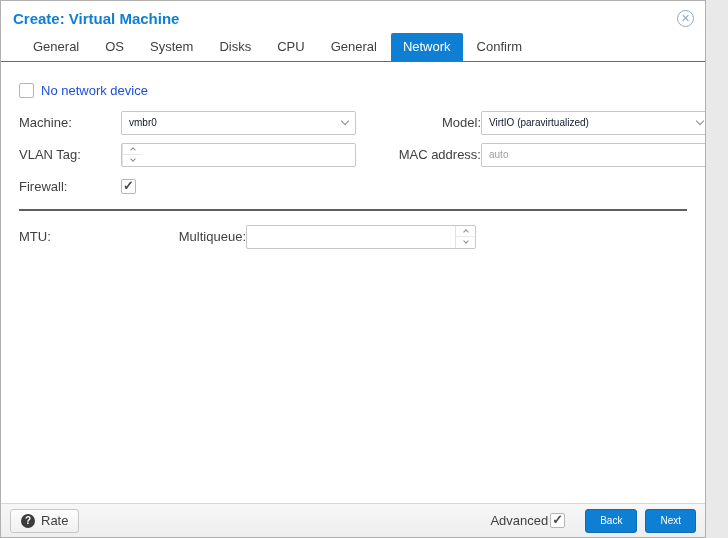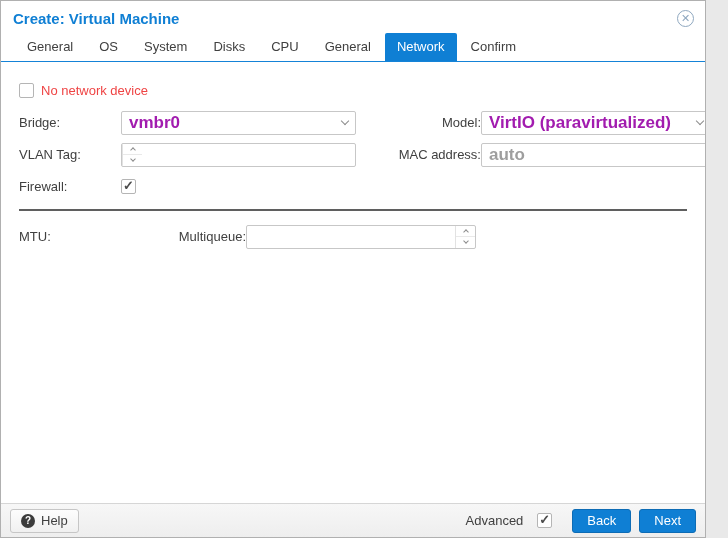--- a/index.html
+++ b/index.html
@@ -14,21 +14,21 @@
   
   .header { position:relative; padding:9px 12px 6px 12px; }
   .title { color:#0f7fd4; font-size:15px; font-weight:bold; }
   .close {
     position:absolute; top:9px; right:11px; width:17px; height:17px;
     border:1px solid #8fa8c0; border-radius:50%; color:#8fa8c0;
     font-size:11px; line-height:15px; text-align:center; cursor:pointer;
   }
 
   
-  .tabbar { display:flex; padding:0 14px; border-bottom:1px solid #1583d7; align-items:flex-end; }
+  .tabbar { display:flex; padding:0 20px; border-bottom:1px solid #1583d7; align-items:flex-end; }
   .tab {
     padding:6px 12px 7px 12px; margin-right:2px; cursor:pointer; color:#404040;
     border-radius:2px 2px 0 0;
   }
   .tab.active { background:#0f7fd4; color:#ffffff; }
 
   
   .content { padding:16px 18px 0 18px; }
   .row { display:flex; align-items:center; margin-bottom:7px; height:25px; }
   .lbl { width:102px; flex:0 0 102px; }
@@ -36,21 +36,21 @@
   .slot-left { width:235px; flex:0 0 235px; display:flex; align-items:center; }
 
   .field {
     display:flex; align-items:stretch; height:24px; background:#fff;
     border:1px solid #c7c7c7; border-radius:2px; overflow:hidden;
   }
   .w-left { width:235px; flex:0 0 235px; }
   .w-right { width:230px; flex:0 0 230px; }
   .field input {
     flex:1 1 auto; min-width:0; border:none; outline:none; padding:0 7px;
-    font-family:"Liberation Sans", sans-serif; font-size:17px; color:#a21caf; background:transparent;font-weight:bold;
+    font-family:"Liberation Sans", sans-serif; font-size:10px; color:#0f172a; background:transparent;
   }
   .field input::placeholder { color:#9e9e9e; opacity:1; }
 
   .trigger {
     flex:0 0 20px; display:flex; align-items:center; justify-content:center;
     cursor:pointer;
   }
   .trigger.spin { flex-direction:column; border-left:1px solid #e2e2e2; }
   .trigger.spin .half { flex:1; display:flex; align-items:center; justify-content:center; width:100%; }
   .trigger.spin .half + .half { border-top:1px solid #e9e9e9; }
@@ -65,47 +65,47 @@
 
   .checkbox {
     display:inline-block; width:15px; height:15px; background:#fff;
     border:1px solid #b5b5b5; border-radius:2px; cursor:pointer; position:relative;
   }
   .checkbox.checked::after {
     content:"\2713"; position:absolute; left:1px; top:-2px;
     font-size:13px; color:#4d4d4d; font-weight:bold;
   }
   .cb-label { margin-left:7px; }
-  .muted { color:#ef4444; }
+  .muted { color:#1d4ed8; }
 
   .divider { border:none; border-top:2px solid #5f5f5f; margin:10px 0 13px 0; }
 
   
   .footer {
     position:absolute; left:0; right:0; bottom:0; height:34px;
     background:linear-gradient(#f7f7f7,#eeeeee); border-top:1px solid #d6d6d6;
     display:flex; align-items:center; padding:0 9px;
   }
   .help-btn {
     display:flex; align-items:center; gap:6px; height:24px; padding:0 10px;
     background:linear-gradient(#fdfdfd,#f0f0f0); border:1px solid #c6c6c6;
     border-radius:3px; font-family:"Liberation Sans", sans-serif; font-size:13px;
     color:#404040; cursor:pointer;
   }
   .help-icon {
     width:14px; height:14px; border-radius:50%; background:#3c3c3c; color:#fff;
     font-size:10px; font-weight:bold; line-height:14px; text-align:center;
   }
   .spacer { flex:1; }
-  .adv-label { margin-right:14px; }
+  .adv-label { margin-right:2px; }
   .footer .checkbox { margin-right:12px; }
   .btn {
     height:24px; padding:0 14px; margin-left:8px; border-radius:3px;
     border:1px solid #0d6cb5; background:#0f7fd4; color:#ffffff;
-    font-family:"Liberation Sans", sans-serif; font-size:13px; cursor:pointer;
+    font-family:"Liberation Sans", sans-serif; font-size:10px; cursor:pointer;
   }
 </style>
 </head>
 <body>
 
 <div class="dialog">
 
   <div class="header">
     <div class="title">Create: Virtual Machine</div>
     <div class="close">✕</div>
@@ -123,21 +123,21 @@
   </div>
 
   <div class="content">
 
     <div class="row">
       <span class="checkbox"></span>
       <span class="cb-label muted">No network device</span>
     </div>
 
     <div class="row">
-      <label class="lbl">Bridge:</label>
+      <label class="lbl">Machine:</label>
       <div class="field w-left">
         <input value="vmbr0" style="">
         <span class="trigger">
             <i class="chev down"></i>
           </span>
       </div>
       <label class="lbl r">Model:</label>
       <div class="field w-right">
         <input value="VirtIO (paravirtualized)" style="">
         <span class="trigger">
@@ -186,21 +186,21 @@
             </span>
         </span>
       </div>
     </div>
 
   </div>
 
   <div class="footer">
     <button class="help-btn">
       <span class="help-icon">?</span>
-      <span>Help</span>
+      <span>Rate</span>
     </button>
     <div class="spacer"></div>
     <span class="adv-label">Advanced</span>
     <span class="checkbox checked"></span>
     <button class="btn">Back</button>
     <button class="btn">Next</button>
   </div>
 
 </div>
 

